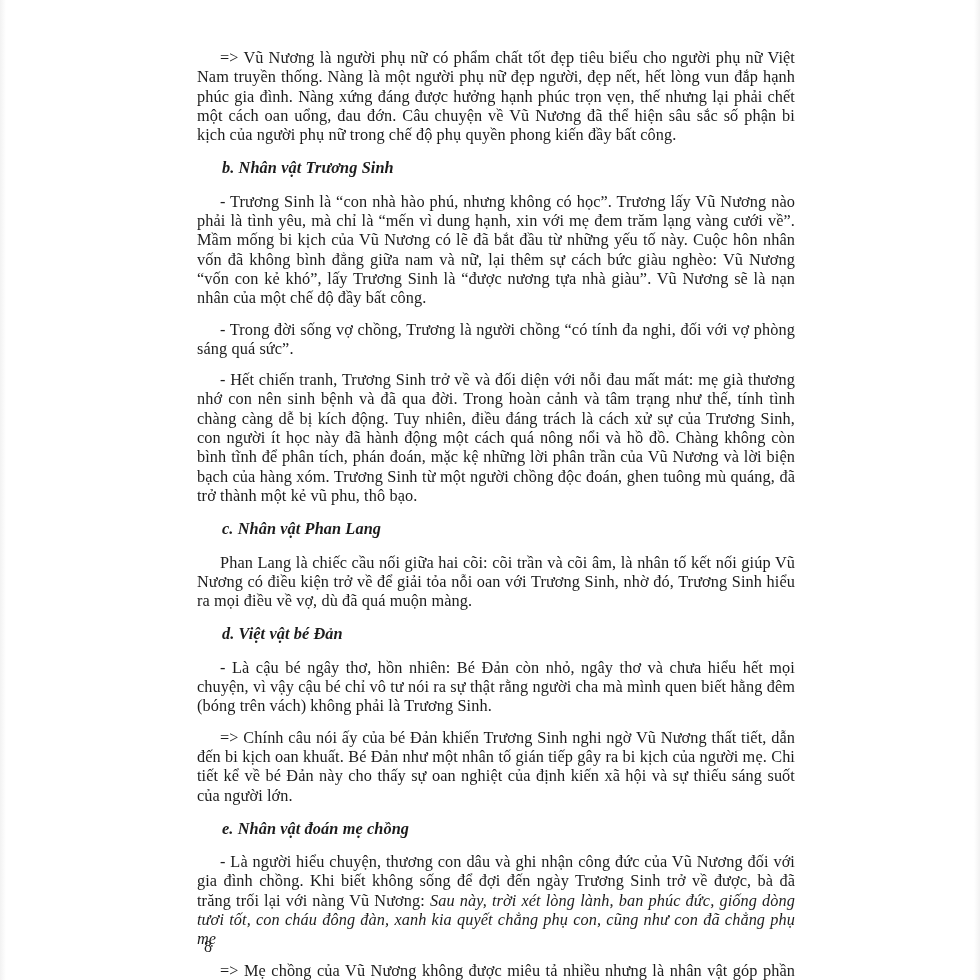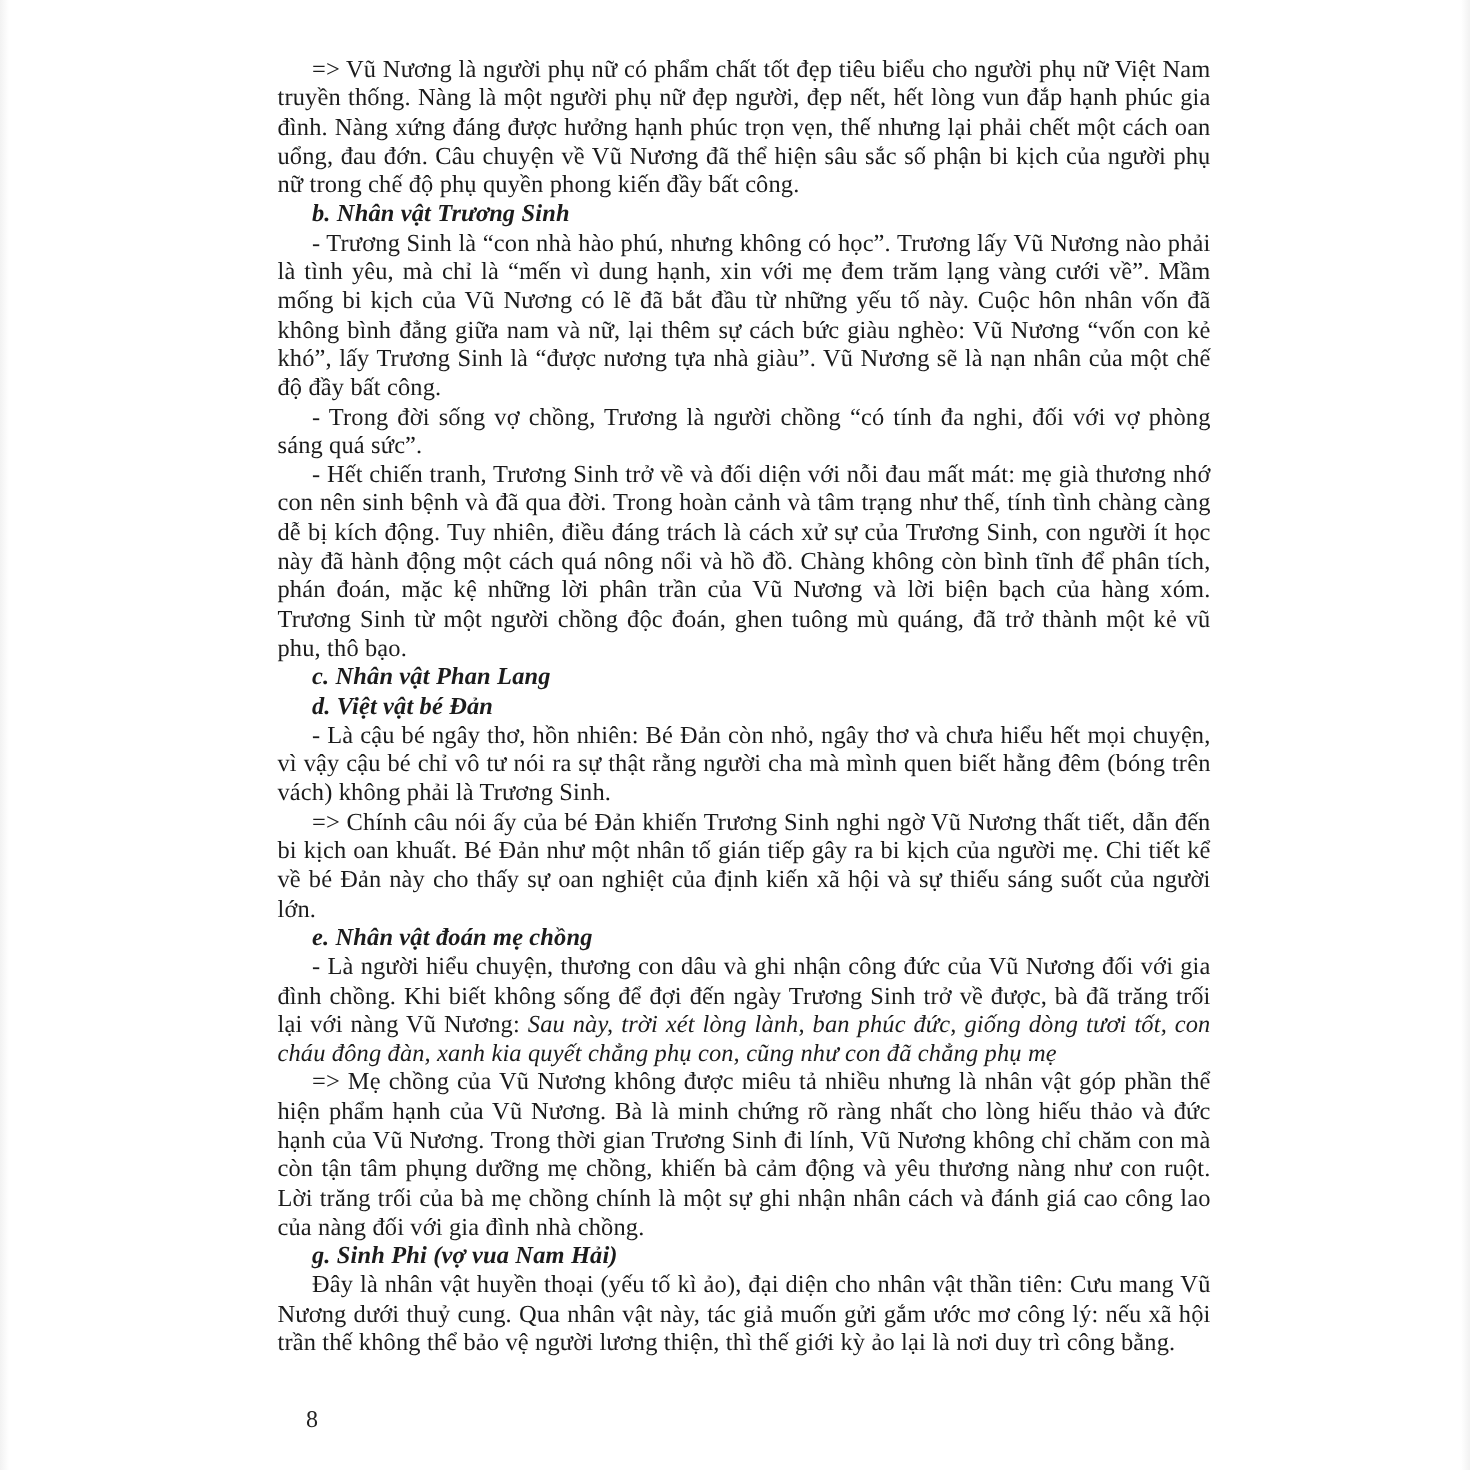--- a/index.html
+++ b/index.html
@@ -33,25 +33,25 @@
     position: absolute;
     left: 185px;
     top: 36px;
     width: 622px;
     font-size: 16.3px;
     line-height: 19.3px;
     text-align: justify;
     letter-spacing: 0.1px;
   }
   .para {
-    margin: 0;
+    margin: 12px;
     text-indent: 23px;
   }
   .heading {
-    margin: 0;
+    margin: 14px;
     text-indent: 23px;
     font-weight: bold;
     font-style: italic;
   }
   .italic {
     font-style: italic;
   }
   .page-number {
     position: absolute;
     left: 204px;
@@ -69,20 +69,21 @@
 
   <div class="text-column">
     <p class="para">=&gt; Vũ Nương là người phụ nữ có phẩm chất tốt đẹp tiêu biểu cho người phụ nữ Việt Nam truyền thống. Nàng là một người phụ nữ đẹp người, đẹp nết, hết lòng vun đắp hạnh phúc gia đình. Nàng xứng đáng được hưởng hạnh phúc trọn vẹn, thế nhưng lại phải chết một cách oan uổng, đau đớn. Câu chuyện về Vũ Nương đã thể hiện sâu sắc số phận bi kịch của người phụ nữ trong chế độ phụ quyền phong kiến đầy bất công.</p>
 
     <p class="heading">b. Nhân vật Trương Sinh</p>
     <p class="para">- Trương Sinh là “con nhà hào phú, nhưng không có học”. Trương lấy Vũ Nương nào phải là tình yêu, mà chỉ là “mến vì dung hạnh, xin với mẹ đem trăm lạng vàng cưới về”. Mầm mống bi kịch của Vũ Nương có lẽ đã bắt đầu từ những yếu tố này. Cuộc hôn nhân vốn đã không bình đẳng giữa nam và nữ, lại thêm sự cách bức giàu nghèo: Vũ Nương “vốn con kẻ khó”, lấy Trương Sinh là “được nương tựa nhà giàu”. Vũ Nương sẽ là nạn nhân của một chế độ đầy bất công.</p>
     <p class="para">- Trong đời sống vợ chồng, Trương là người chồng “có tính đa nghi, đối với vợ phòng sáng quá sức”.</p>
     <p class="para">- Hết chiến tranh, Trương Sinh trở về và đối diện với nỗi đau mất mát: mẹ già thương nhớ con nên sinh bệnh và đã qua đời. Trong hoàn cảnh và tâm trạng như thế, tính tình chàng càng dễ bị kích động. Tuy nhiên, điều đáng trách là cách xử sự của Trương Sinh, con người ít học này đã hành động một cách quá nông nổi và hồ đồ. Chàng không còn bình tĩnh để phân tích, phán đoán, mặc kệ những lời phân trần của Vũ Nương và lời biện bạch của hàng xóm. Trương Sinh từ một người chồng độc đoán, ghen tuông mù quáng, đã trở thành một kẻ vũ phu, thô bạo.</p>
 
     <p class="heading">c. Nhân vật Phan Lang</p>
+    <p class="para">Phan Lang là chiếc cầu nối giữa hai cõi: cõi trần và cõi âm, là nhân tố kết nối giúp Vũ Nương có điều kiện trở về để giải tỏa nỗi oan với Trương Sinh, nhờ đó, Trương Sinh hiểu ra mọi điều về vợ, dù đã quá muộn màng.</p>
 
     <p class="heading">d. Việt vật bé Đản</p>
     <p class="para">- Là cậu bé ngây thơ, hồn nhiên: Bé Đản còn nhỏ, ngây thơ và chưa hiểu hết mọi chuyện, vì vậy cậu bé chỉ vô tư nói ra sự thật rằng người cha mà mình quen biết hằng đêm (bóng trên vách) không phải là Trương Sinh.</p>
     <p class="para">=&gt; Chính câu nói ấy của bé Đản khiến Trương Sinh nghi ngờ Vũ Nương thất tiết, dẫn đến bi kịch oan khuất. Bé Đản như một nhân tố gián tiếp gây ra bi kịch của người mẹ. Chi tiết kể về bé Đản này cho thấy sự oan nghiệt của định kiến xã hội và sự thiếu sáng suốt của người lớn.</p>
 
     <p class="heading">e. Nhân vật đoán mẹ chồng</p>
     <p class="para"><span>- Là người hiểu chuyện, thương con dâu và ghi nhận công đức của Vũ Nương đối với gia đình chồng. Khi biết không sống để đợi đến ngày Trương Sinh trở về được, bà đã trăng trối lại với nàng Vũ Nương: </span><span class="italic">Sau này, trời xét lòng lành, ban phúc đức, giống dòng tươi tốt, con cháu đông đàn, xanh kia quyết chẳng phụ con, cũng như con đã chẳng phụ mẹ</span></p>
     <p class="para">=&gt; Mẹ chồng của Vũ Nương không được miêu tả nhiều nhưng là nhân vật góp phần thể hiện phẩm hạnh của Vũ Nương. Bà là minh chứng rõ ràng nhất cho lòng hiếu thảo và đức hạnh của Vũ Nương. Trong thời gian Trương Sinh đi lính, Vũ Nương không chỉ chăm con mà còn tận tâm phụng dưỡng mẹ chồng, khiến bà cảm động và yêu thương nàng như con ruột. Lời trăng trối của bà mẹ chồng chính là một sự ghi nhận nhân cách và đánh giá cao công lao của nàng đối với gia đình nhà chồng.</p>
 
     <p class="heading">g. Sinh Phi (vợ vua Nam Hải)</p>

